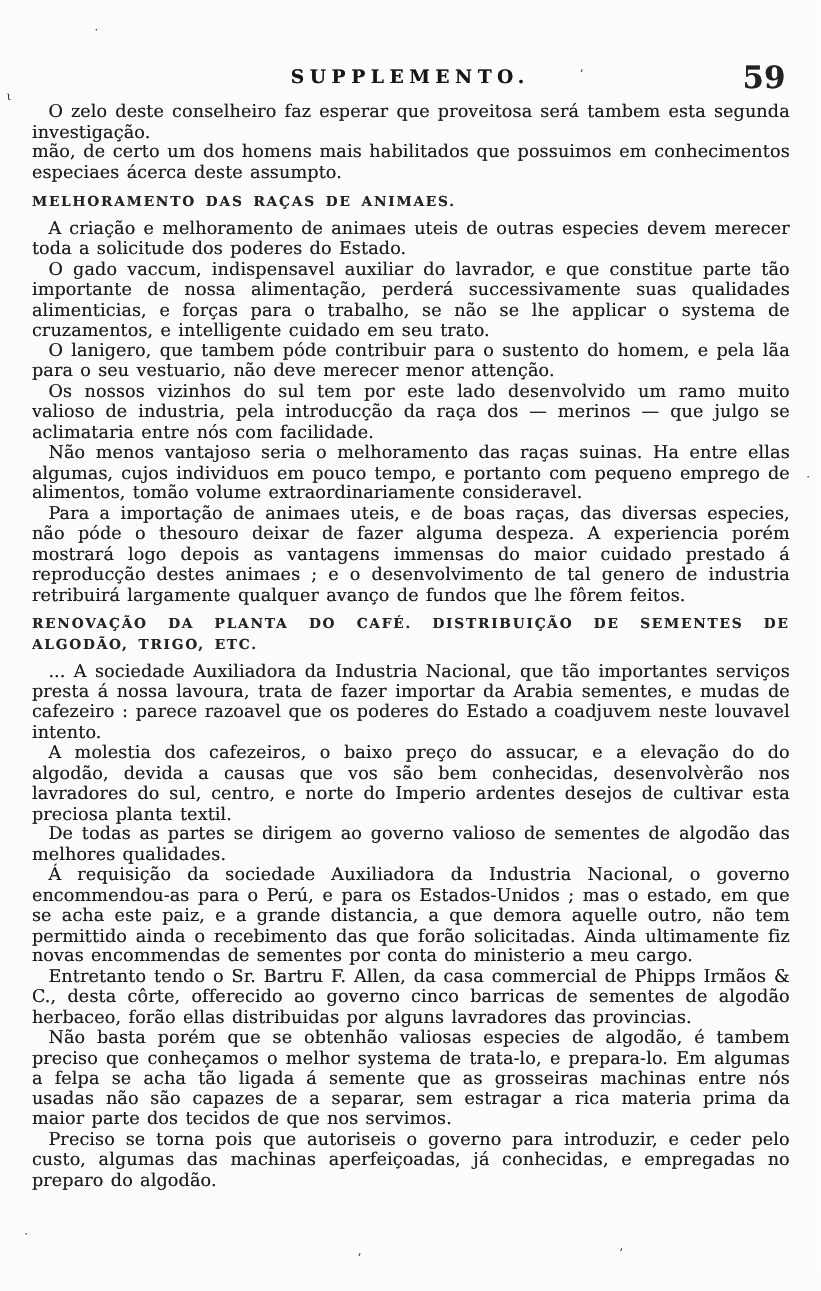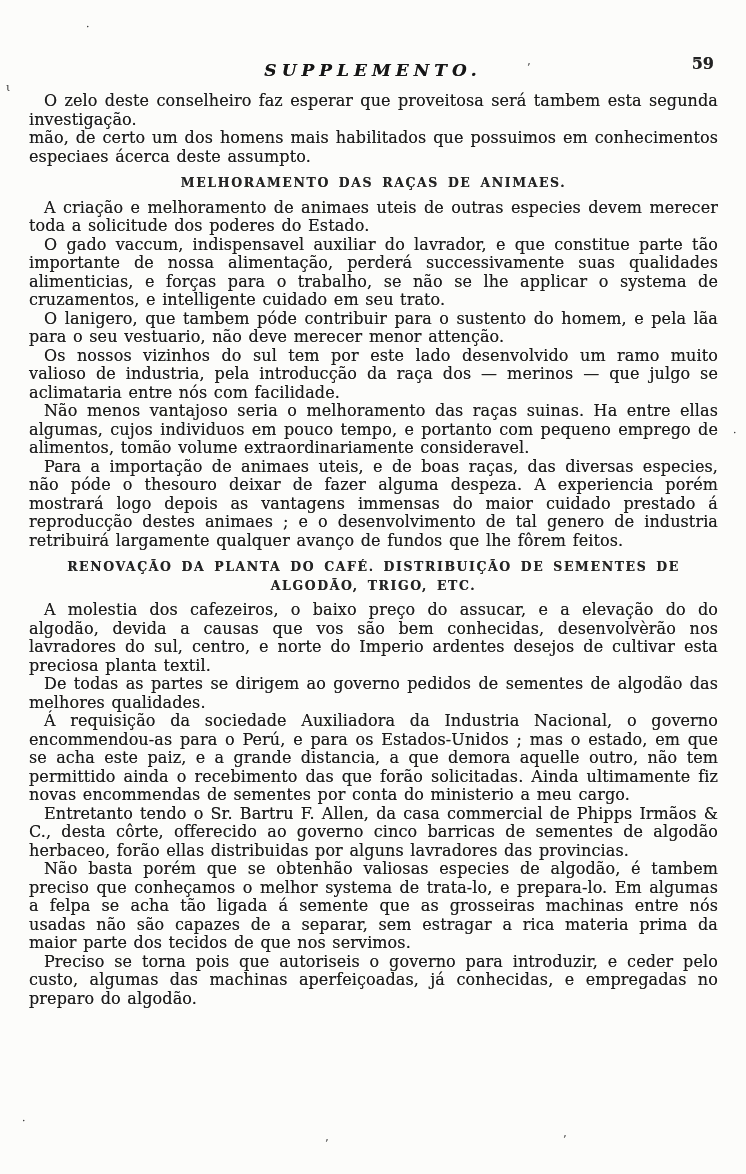--- a/index.html
+++ b/index.html
@@ -17,47 +17,45 @@
   }
   .running-head {
     position: absolute;
     top: 60px; left: 0; right: 0;
     text-align: center;
     font-weight: bold;
     font-size: 17px;
     letter-spacing: 5px;
     color: #161616;
     text-shadow: 0 0 0.4px rgba(0,0,0,0.6);
-    font-style: italic;
   }
   .page-number {
     position: absolute;
     top: 54px; right: 32px;
     font-weight: bold;
-    font-size: 16px;
+    font-size: 28px;
     color: #222;
     text-shadow: 0 0 0.4px rgba(0,0,0,0.5);
   }
   .body-text {
     position: absolute;
     top: 92px; left: 29px;
     width: 689px;
     font-size: 16px;
     line-height: 18.5px;
     text-align: justify;
     letter-spacing: 0.1px;
     word-spacing: 1.4px;
     text-shadow: 0 0 0.35px rgba(0,0,0,0.55);
   }
   .para { margin: 0; text-indent: 15px; }
   .para.noindent { text-indent: 0; }
   .heading-small {
     font-size: 12.5px;
     font-weight: bold;
-    text-align: center;
     letter-spacing: 1.6px;
     word-spacing: 3px;
     margin: 8px 0 6px 0;
     color: #242424;
   }
   .speck {
     position: absolute;
     font-size: 11px;
     color: #333;
     line-height: 1;
@@ -73,22 +71,23 @@
       <p class="para">O zelo deste conselheiro faz esperar que proveitosa será tambem esta segunda investigação.</p>
       <p class="para noindent">mão, de certo um dos homens mais habilitados que possuimos em conhecimentos especiaes ácerca deste assumpto.</p>
       <div class="heading-small">MELHORAMENTO DAS RAÇAS DE ANIMAES.</div>
       <p class="para">A criação e melhoramento de animaes uteis de outras especies devem merecer toda a solicitude dos poderes do Estado.</p>
       <p class="para">O gado vaccum, indispensavel auxiliar do lavrador, e que constitue parte tão importante de nossa alimentação, perderá successivamente suas qualidades alimenticias, e forças para o trabalho, se não se lhe applicar o systema de cruzamentos, e intelligente cuidado em seu trato.</p>
       <p class="para">O lanigero, que tambem póde contribuir para o sustento do homem, e pela lãa para o seu vestuario, não deve merecer menor attenção.</p>
       <p class="para">Os nossos vizinhos do sul tem por este lado desenvolvido um ramo muito valioso de industria, pela introducção da raça dos — merinos — que julgo se aclimataria entre nós com facilidade.</p>
       <p class="para">Não menos vantajoso seria o melhoramento das raças suinas. Ha entre ellas algumas, cujos individuos em pouco tempo, e portanto com pequeno emprego de alimentos, tomão volume extraordinariamente consideravel.</p>
       <p class="para">Para a importação de animaes uteis, e de boas raças, das diversas especies, não póde o thesouro deixar de fazer alguma despeza. A experiencia porém mostrará logo depois as vantagens immensas do maior cuidado prestado á reproducção destes animaes ; e o desenvolvimento de tal genero de industria retribuirá largamente qualquer avanço de fundos que lhe fôrem feitos.</p>
       <div class="heading-small">RENOVAÇÃO DA PLANTA DO CAFÉ. DISTRIBUIÇÃO DE SEMENTES DE ALGODÃO, TRIGO, ETC.</div>
+      <p class="para">... A sociedade Auxiliadora da Industria Nacional, que tão importantes serviços presta á nossa lavoura, trata de fazer importar da Arabia sementes, e mudas de cafezeiro : parece razoavel que os poderes do Estado a coadjuvem neste louvavel intento.</p>
       <p class="para">A molestia dos cafezeiros, o baixo preço do assucar, e a elevação do do algodão, devida a causas que vos são bem conhecidas, desenvolvèrão nos lavradores do sul, centro, e norte do Imperio ardentes desejos de cultivar esta preciosa planta textil.</p>
-      <p class="para">De todas as partes se dirigem ao governo pedidos de sementes de algodão das melhores qualidades.</p>
+      <p class="para">De todas as partes se dirigem ao governo valioso de sementes de algodão das melhores qualidades.</p>
       <p class="para">Á requisição da sociedade Auxiliadora da Industria Nacional, o governo encommendou-as para o Perú, e para os Estados-Unidos ; mas o estado, em que se acha este paiz, e a grande distancia, a que demora aquelle outro, não tem permittido ainda o recebimento das que forão solicitadas. Ainda ultimamente fiz novas encommendas de sementes por conta do ministerio a meu cargo.</p>
       <p class="para">Entretanto tendo o Sr. Bartru F. Allen, da casa commercial de Phipps Irmãos &amp; C., desta côrte, offerecido ao governo cinco barricas de sementes de algodão herbaceo, forão ellas distribuidas por alguns lavradores das provincias.</p>
       <p class="para">Não basta porém que se obtenhão valiosas especies de algodão, é tambem preciso que conheçamos o melhor systema de trata-lo, e prepara-lo. Em algumas a felpa se acha tão ligada á semente que as grosseiras machinas entre nós usadas não são capazes de a separar, sem estragar a rica materia prima da maior parte dos tecidos de que nos servimos.</p>
       <p class="para">Preciso se torna pois que autoriseis o governo para introduzir, e ceder pelo custo, algumas das machinas aperfeiçoadas, já conhecidas, e empregadas no preparo do algodão.</p>
     </main>
 <span class="speck" style="left: 6px; top: 82px;">ι</span>
     <span class="speck" style="left: 86px; top: 22px;">·</span>
     <span class="speck" style="left: 527px; top: 62px;">’</span>
     <span class="speck" style="left: 733px; top: 428px;">·</span>
     <span class="speck" style="left: 22px; top: 1116px;">·</span>

